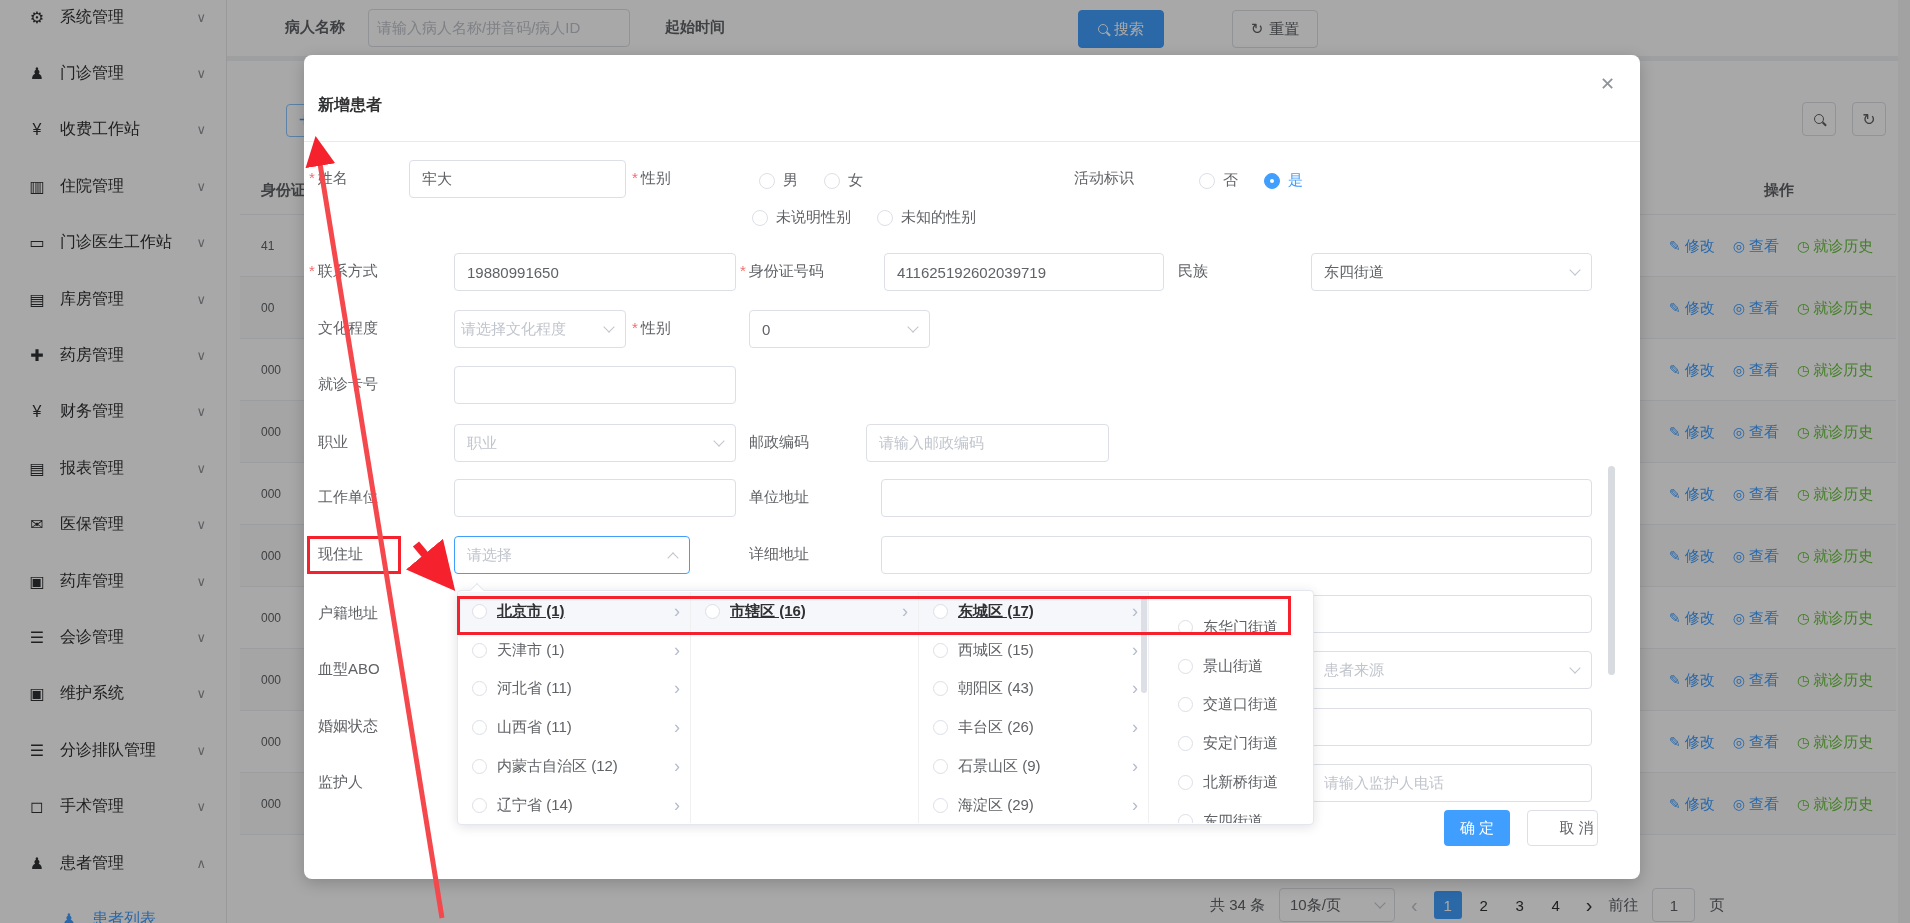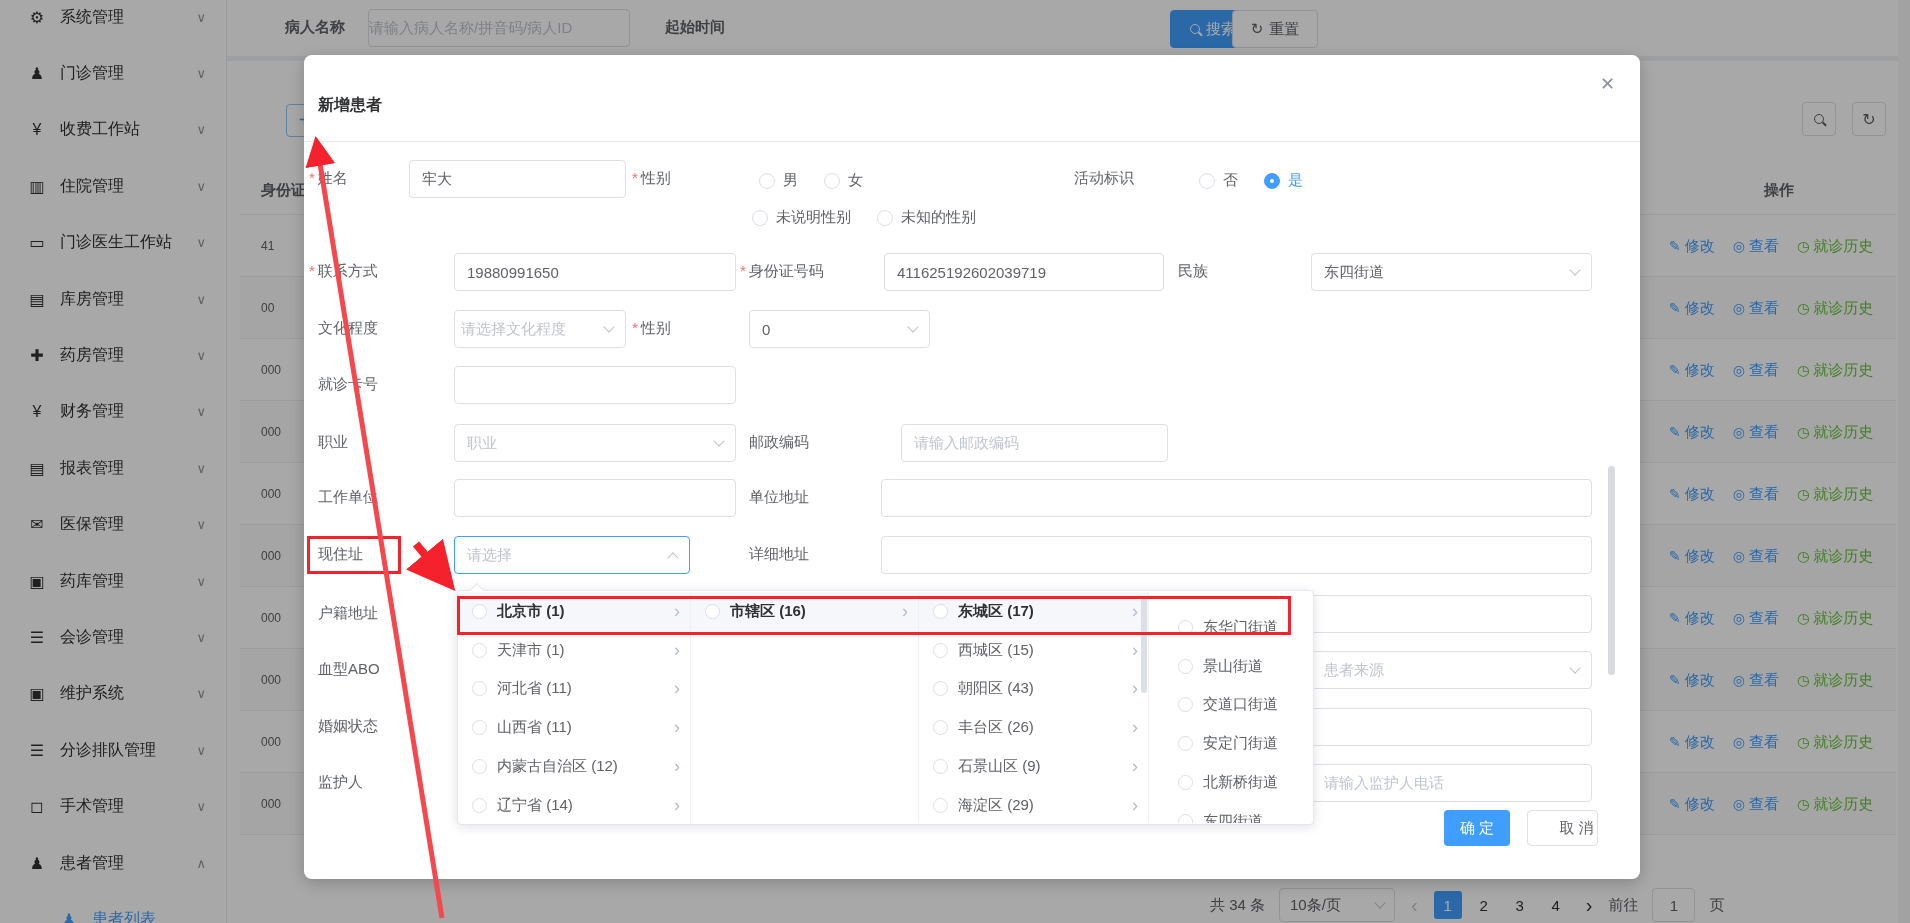--- a/index.html
+++ b/index.html
@@ -13,21 +13,21 @@
   .sicon { width:22px; margin-right:12px; font-size:16px; text-align:center; flex:none; }
   .slab { white-space:nowrap; }
   .schev { margin-left:auto; color:#909399; font-size:13px; }
   .sitem.sub { padding-left:58px; color:#409eff; }
   .sitem.sub .sicon { color:#409eff; }
 
   
   .topbar { position:absolute; left:227px; top:0; width:1683px; height:56px; background:#fff; z-index:1; }
   .band { position:absolute; left:227px; top:56px; width:1683px; height:5px; background:#f0f2f5; z-index:1; }
   .tlabel { position:absolute; font-size:15px; font-weight:bold; color:#606266; z-index:1; white-space:nowrap; }
-  .inp { position:absolute; height:38px; background:#fff; border:1px solid #dcdfe6; border-radius:4px; display:flex; align-items:center; padding:0 0; font-size:15px; color:#606266; z-index:1; }
+  .inp { position:absolute; height:38px; background:#fff; border:1px solid #dcdfe6; border-radius:4px; display:flex; align-items:center; padding:0 8px; font-size:15px; color:#606266; z-index:1; }
   .ph { color:#c0c4cc; white-space:nowrap; overflow:hidden; }
   .cv { width:8px; height:8px; border-right:1.5px solid #c0c4cc; border-bottom:1.5px solid #c0c4cc; transform:rotate(45deg); margin-top:-4px; flex:none; }
   .cv.up { transform:rotate(-135deg); margin-top:5px; }
   .mleft { margin-left:auto; }
   .cal { width:15px; height:14px; border:1.5px solid #c0c4cc; border-top-width:4px; border-radius:2px; margin-right:14px; flex:none; }
   .btn { position:absolute; height:38px; border-radius:4px; display:flex; align-items:center; justify-content:center; gap:6px; font-size:15px; cursor:pointer; z-index:1; }
   .btn.primary { background:#409eff; color:#fff; border:1px solid #409eff; }
   .btn.plain { background:#fff; color:#606266; border:1px solid #dcdfe6; }
   .mag { position:relative; width:10px; height:10px; border:1.6px solid currentColor; border-radius:50%; flex:none; }
   .mag::after { content:''; position:absolute; width:5px; height:1.6px; background:currentColor; transform:rotate(45deg); right:-4px; bottom:-2px; }
@@ -81,21 +81,21 @@
   
   .drop { position:absolute; left:457px; top:590px; width:857px; height:235px; background:#fff; border:1px solid #e4e7ed; border-radius:4px; box-shadow:0 2px 12px rgba(0,0,0,0.12); z-index:30; }
   .notch { position:absolute; left:14px; top:-6px; width:10px; height:10px; background:#fff; border-left:1px solid #e4e7ed; border-top:1px solid #e4e7ed; transform:rotate(45deg); }
   .ccol { position:absolute; top:1px; bottom:1px; border-right:1px solid #f0f0f0; overflow:hidden; }
   .ccol.c1 { left:0; width:233px; }
   .ccol.c2 { left:233px; width:228px; }
   .ccol.c3 { left:461px; width:230px; }
   .ccol.c4 { left:706px; width:165px; border-right:none;margin-top:16px; }
   .citem { height:38.8px; display:flex; align-items:center; padding:0 10px 0 14px; font-size:15px; color:#606266; cursor:pointer; }
   .citem.hl { background:#f5f7fa; }
-  .citem.bold .ct { font-weight:bold; color:#303133; }
+  .citem.bold .ct { font-weight:bold; color:#303133;text-decoration:underline; }
   .cradio { width:15px; height:15px; border:1px solid #dcdfe6; border-radius:50%; background:#fff; flex:none; }
   .ct { margin-left:10px; flex:1; white-space:nowrap; overflow:hidden; }
   .carr { font-size:18px; color:#b4bccc; margin-left:4px; }
   .cscroll { position:absolute; left:683px; top:6px; width:6px; height:96px; background:#dcdfe6; border-radius:3px; }
 
   
   .ann { position:absolute; border:3px solid #f5222d; z-index:40; pointer-events:none; }
   .arrows { position:absolute; left:0; top:0; z-index:40; pointer-events:none; }
 </style>
 </head>
@@ -210,21 +210,21 @@
       </div>
   </aside>
 
   <div class="topbar"></div>
   <div class="band"></div>
   <span class="tlabel" style="left:285px;top:18px;">病人名称</span>
   <div class="inp" style="left:368px;top:9px;width:262px;">
     <span class="ph">请输入病人名称/拼音码/病人ID</span>
   </div>
   <span class="tlabel" style="left:665px;top:18px;">起始时间</span>
-  <div class="btn primary" style="left:1170px;top:10px;width:86px;">
+  <div class="btn primary" style="left:1078px;top:10px;width:86px;">
     <span class="mag"></span>
     <span>搜索</span>
   </div>
   <div class="btn plain" style="left:1232px;top:10px;width:86px;">
     <span>↻</span>
     <span>重置</span>
   </div>
 
   <div class="addbtn">
     <span>+</span>
@@ -523,21 +523,21 @@
 
     <span class="flb" style="left:14px;top:320px;">就诊卡号</span>
     <div class="minp" style="left:150px;top:311px;width:282px;"></div>
 
     <span class="flb" style="left:14px;top:378px;">职业</span>
     <div class="minp" style="left:150px;top:369px;width:282px;">
       <span class="ph">职业</span>
       <span class="cv mleft"></span>
     </div>
     <span class="flb" style="left:445px;top:378px;">邮政编码</span>
-    <div class="minp" style="left:597px;top:369px;width:267px;">
+    <div class="minp" style="left:562px;top:369px;width:243px;">
       <span class="ph">请输入邮政编码</span>
     </div>
 
     <span class="flb" style="left:14px;top:433px;">工作单位</span>
     <div class="minp" style="left:150px;top:424px;width:282px;"></div>
     <span class="flb" style="left:445px;top:433px;">单位地址</span>
     <div class="minp" style="left:577px;top:424px;width:711px;"></div>
 
     <span class="flb" style="left:14px;top:490px;">现住址</span>
     <div class="minp focus" style="left:150px;top:481px;width:236px;">

